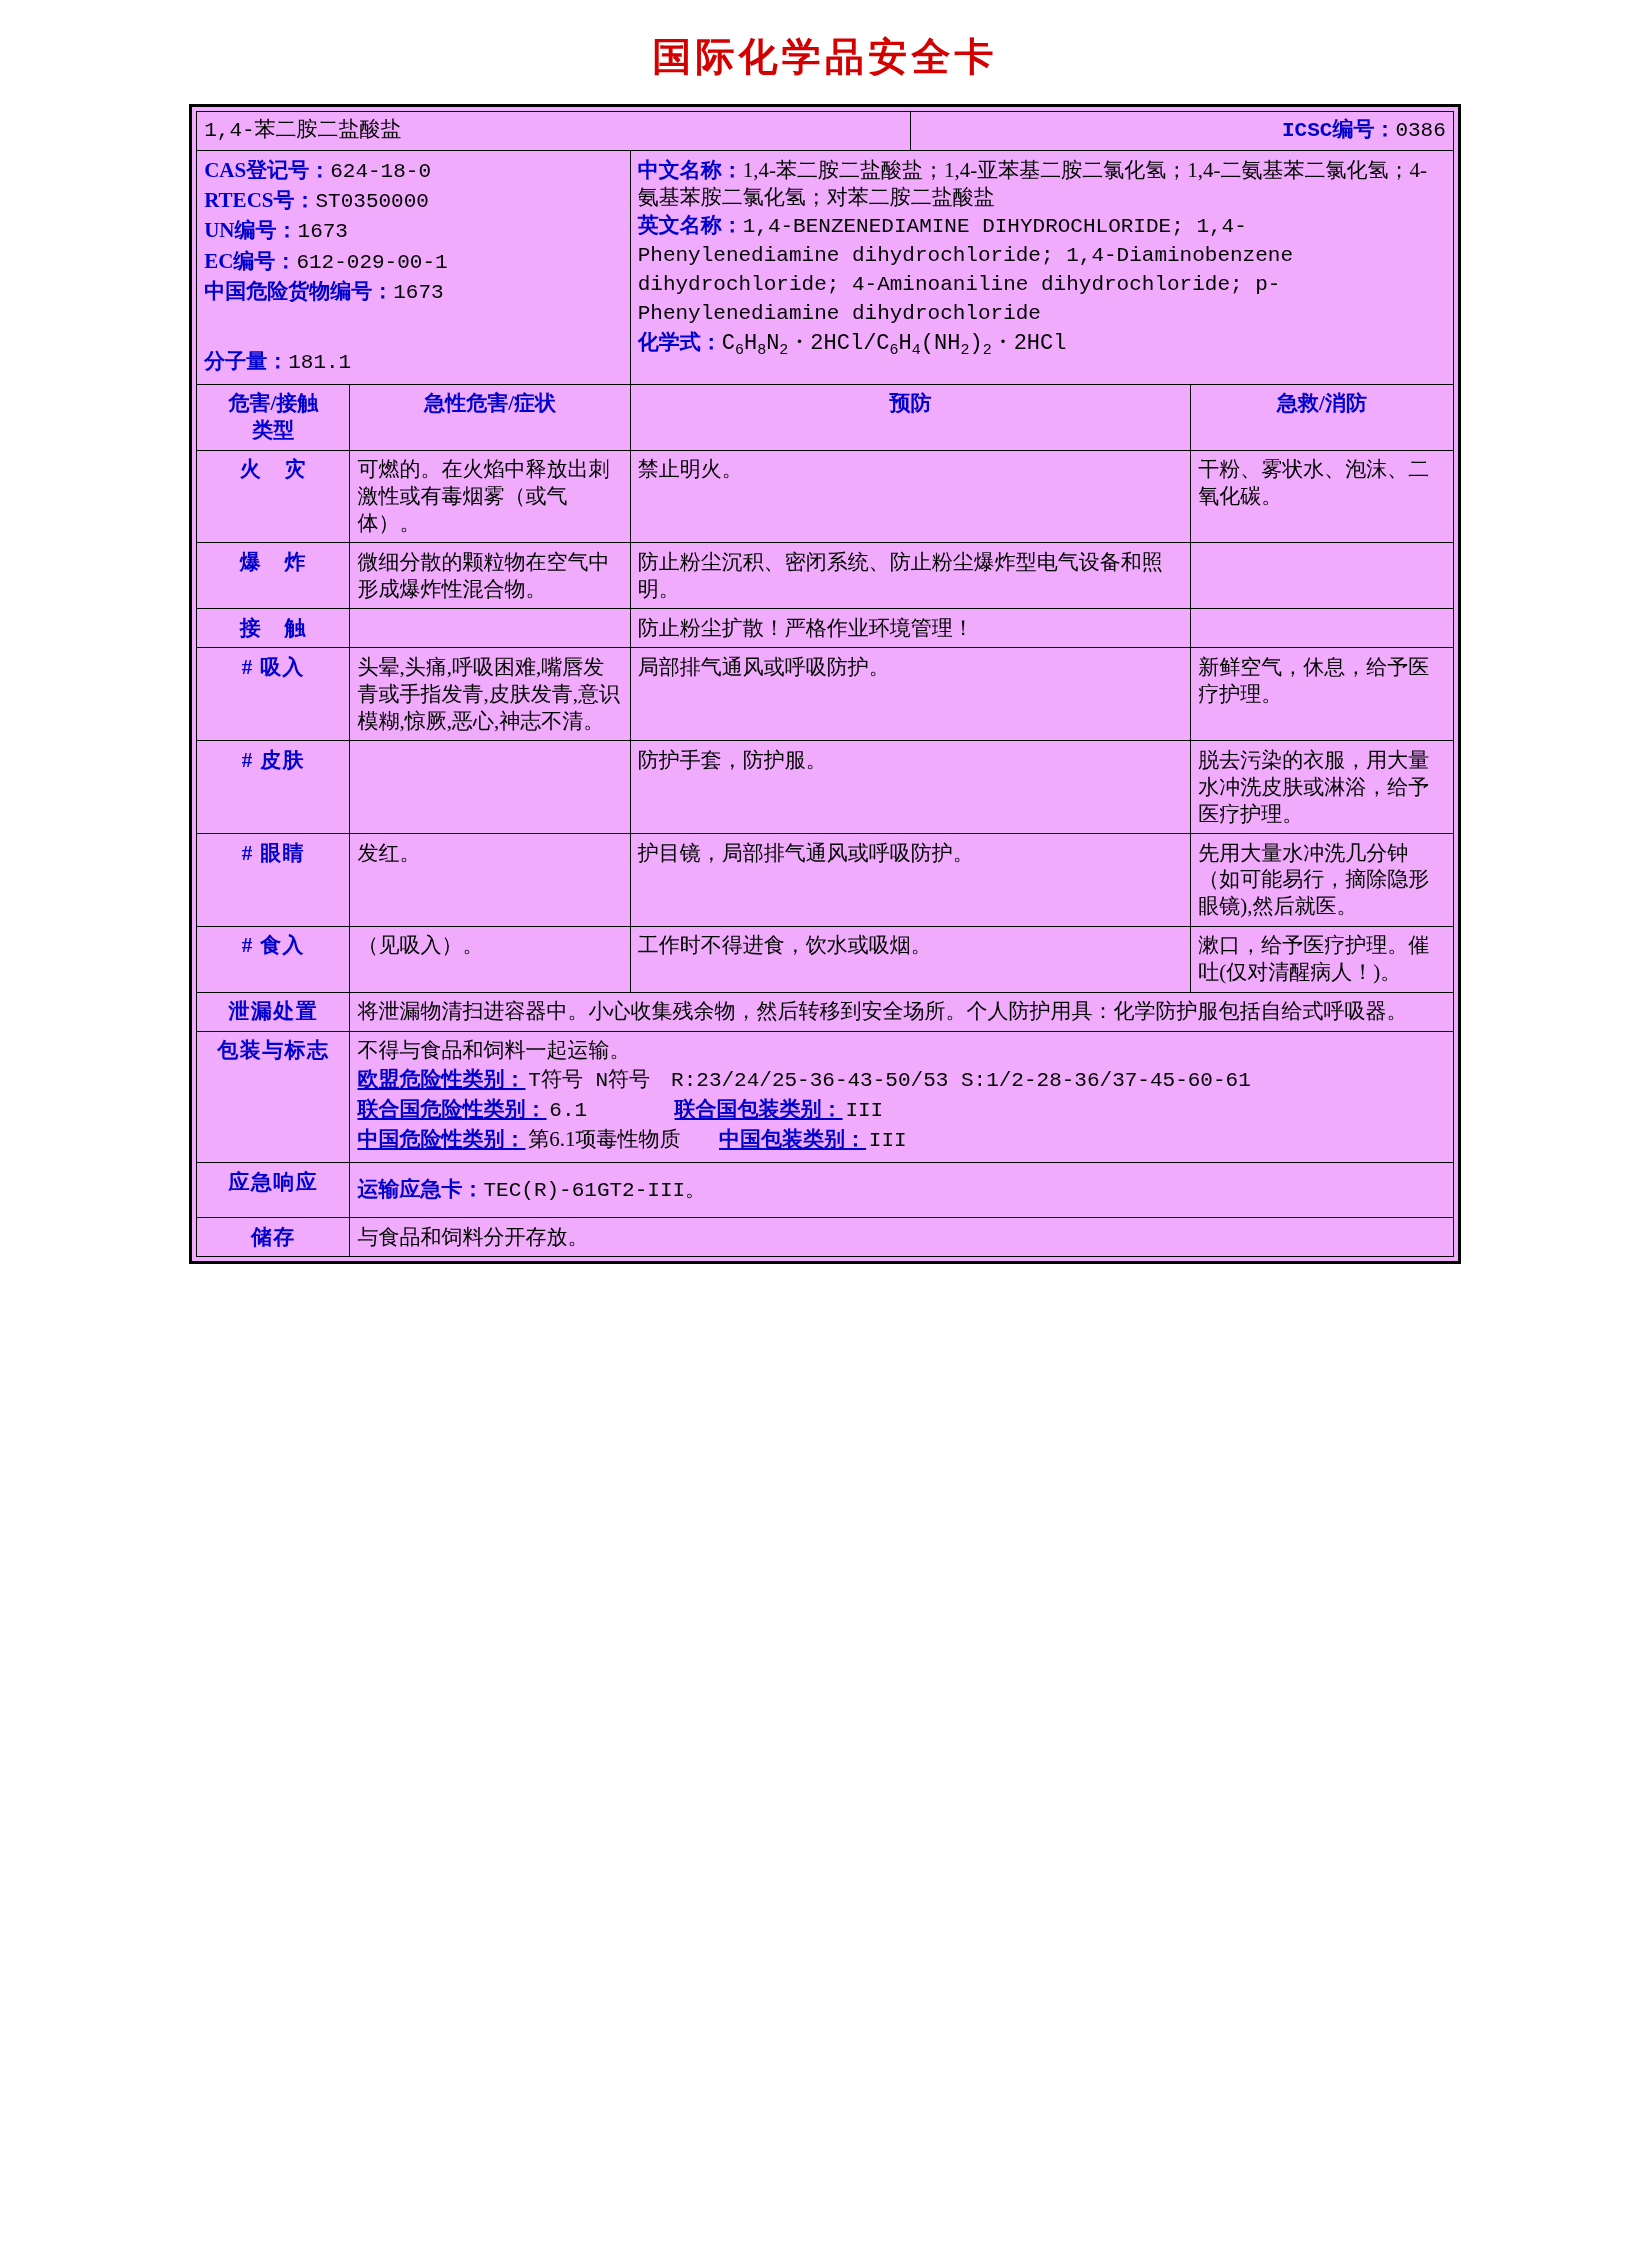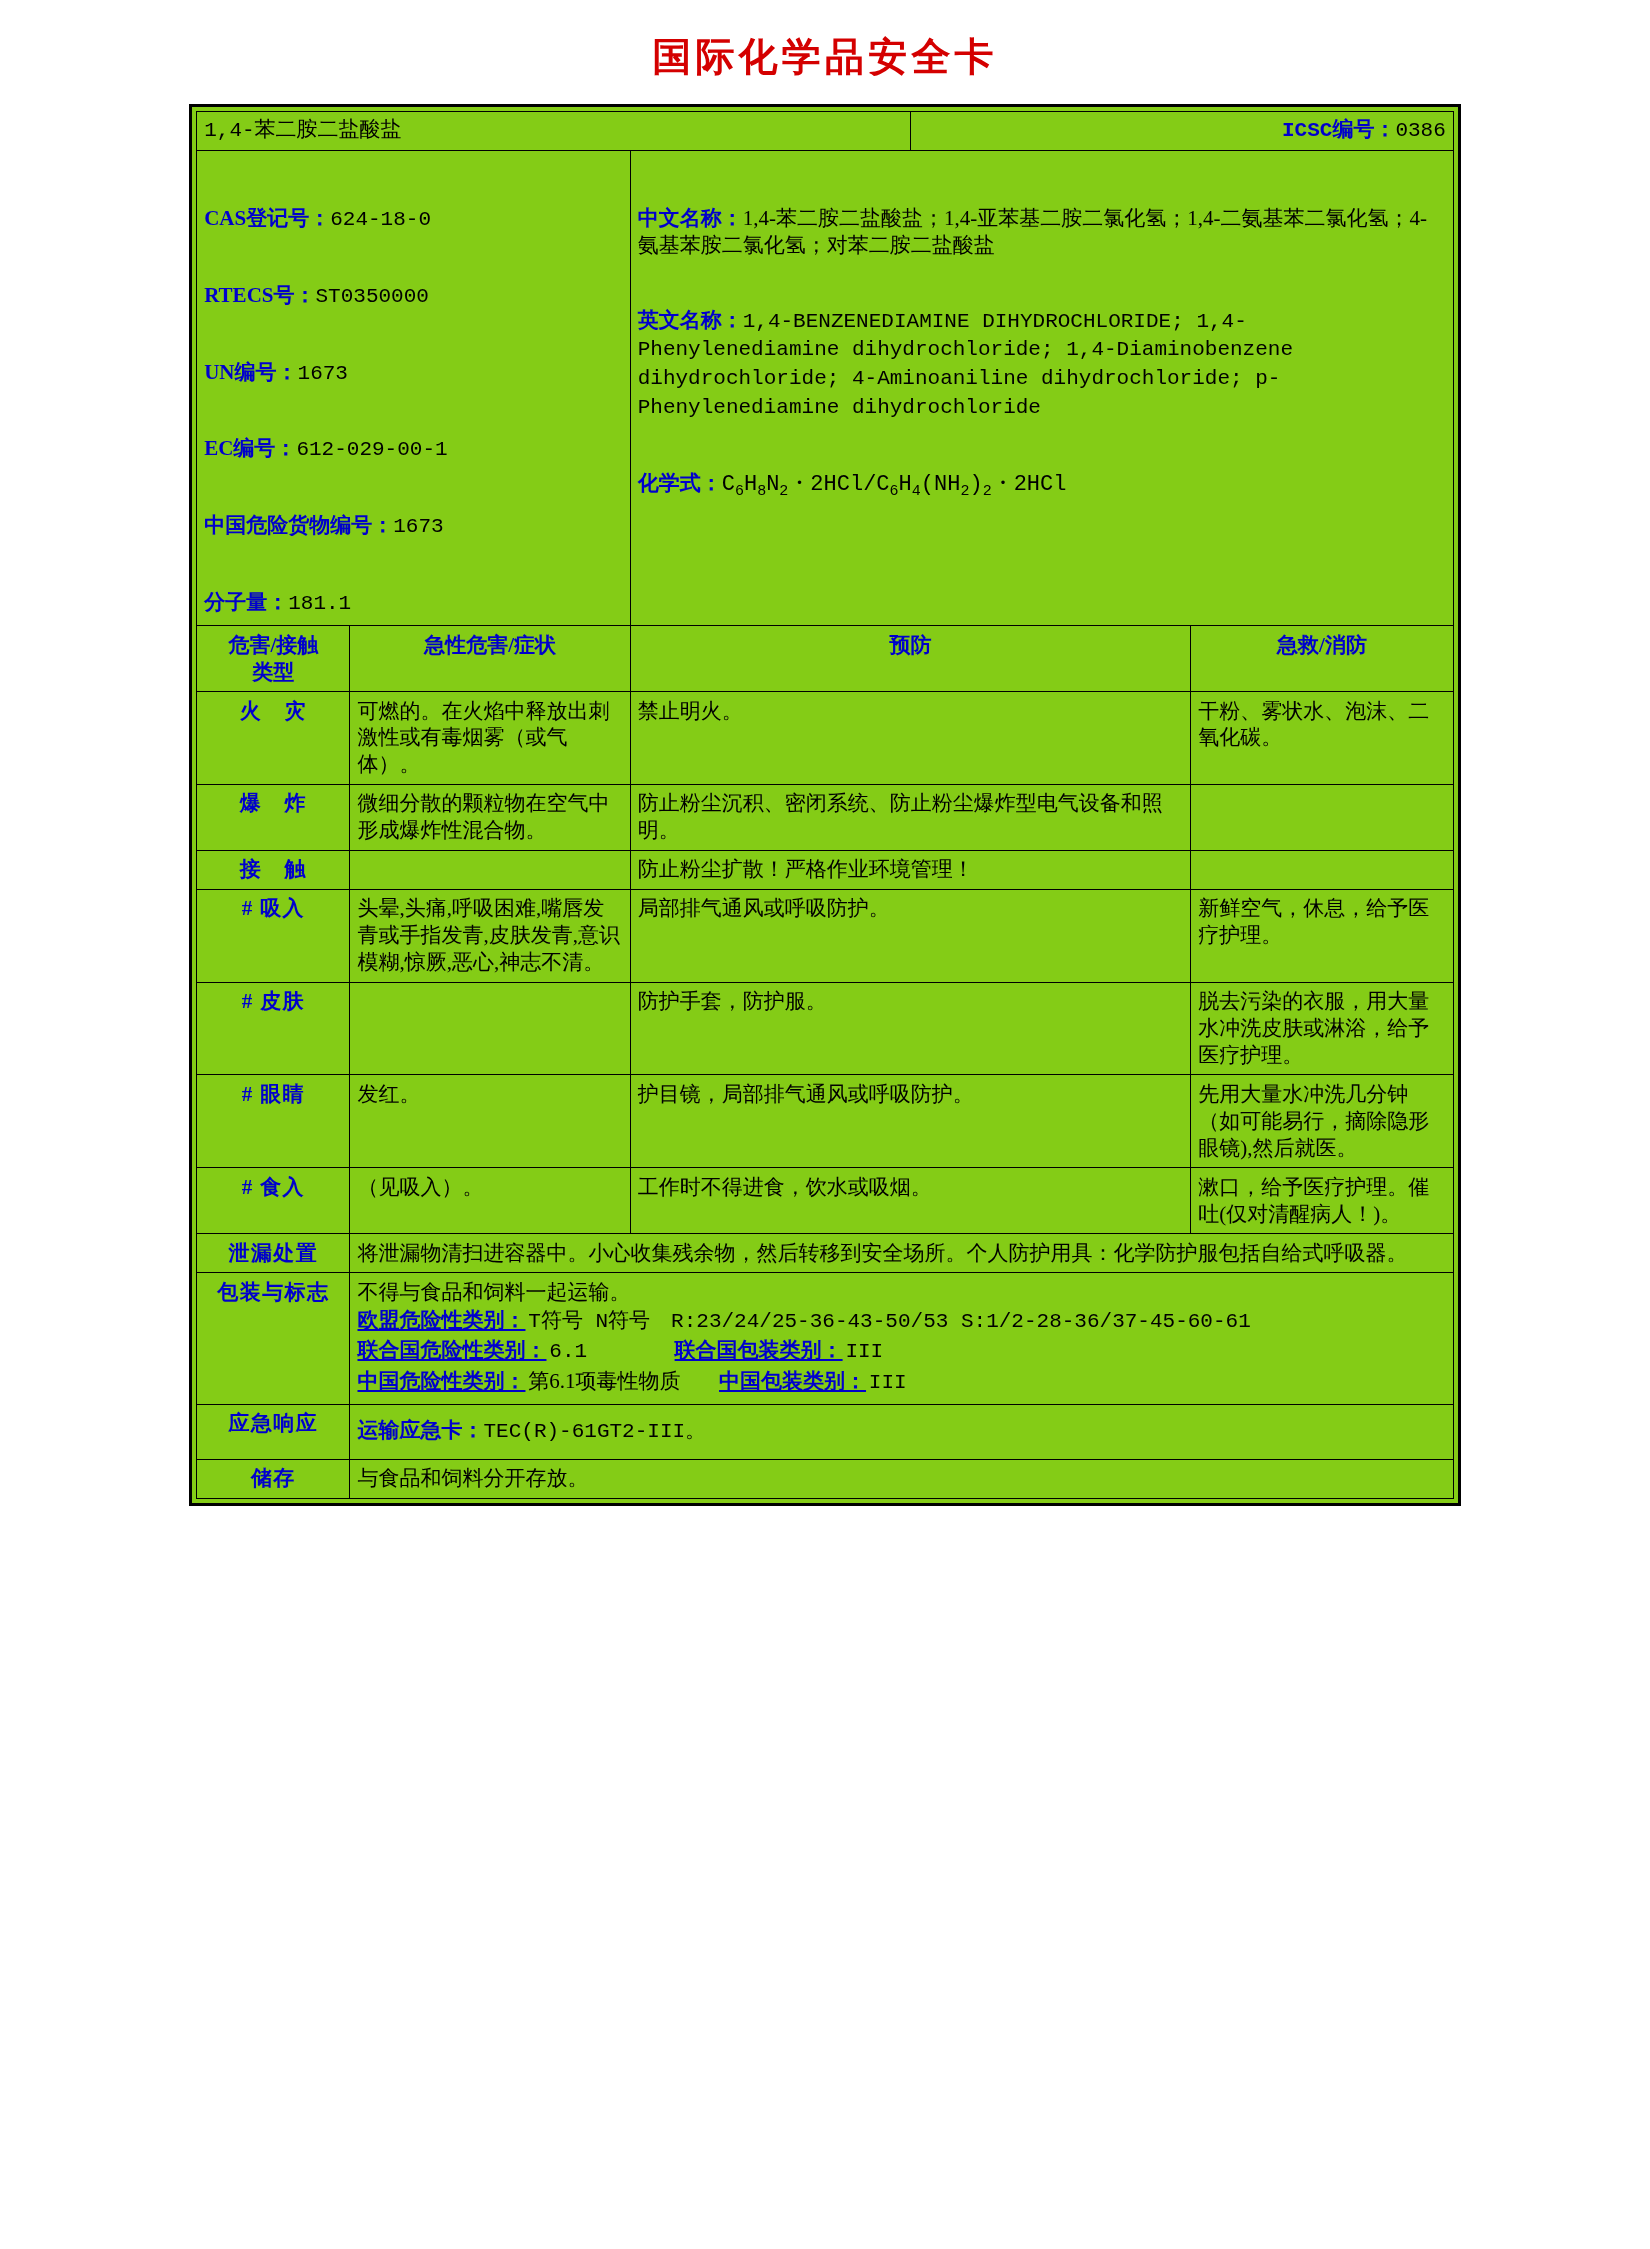--- a/index.html
+++ b/index.html
@@ -27,21 +27,21 @@
     font-weight: bold;
     font-size: 39px;
     letter-spacing: 4.2px;
     padding-top: 30px;
     padding-bottom: 20px;
   }
   .card {
     margin: 0 189px 0 189px;
     border: 3.5px solid #000000;
     box-sizing: border-box;
-    background: #84cc16;
+    background: #f0abfc;
     padding: 4.2px;
   }
   table.main {
     width: 100%;
     border-collapse: collapse;
     table-layout: fixed;
   }
   table.main td {
     border: 1.4px solid #000000;
     vertical-align: top;
@@ -61,21 +61,21 @@
   .icsc-cell {
     text-align: right;
     font-family: "Liberation Mono", monospace;
     font-size: 22px;
   }
   .icsc-label { color: #0000cd; font-weight: bold; }
   .ident-left, .ident-right {
     font-size: 22px;
     line-height: 1.45;
   }
-  .ident-left div, .ident-right div { margin-bottom: 1.4px; margin-top: 48px; }
+  .ident-left div, .ident-right div { margin-bottom: 1.4px; }
   .lbl { color: #0000cd; font-weight: bold; }
   .val { color: #000000; font-family: "Liberation Mono", monospace; }
   .valcn { color: #000000; }
   .mw-row { margin-top: 41px; }
   .formula { font-family: "Liberation Mono", monospace; font-size: 22px; }
   .formula sub { font-size: 15px; }
   .colhead td {
     text-align: center;
     vertical-align: middle;
     color: #0000cd;

